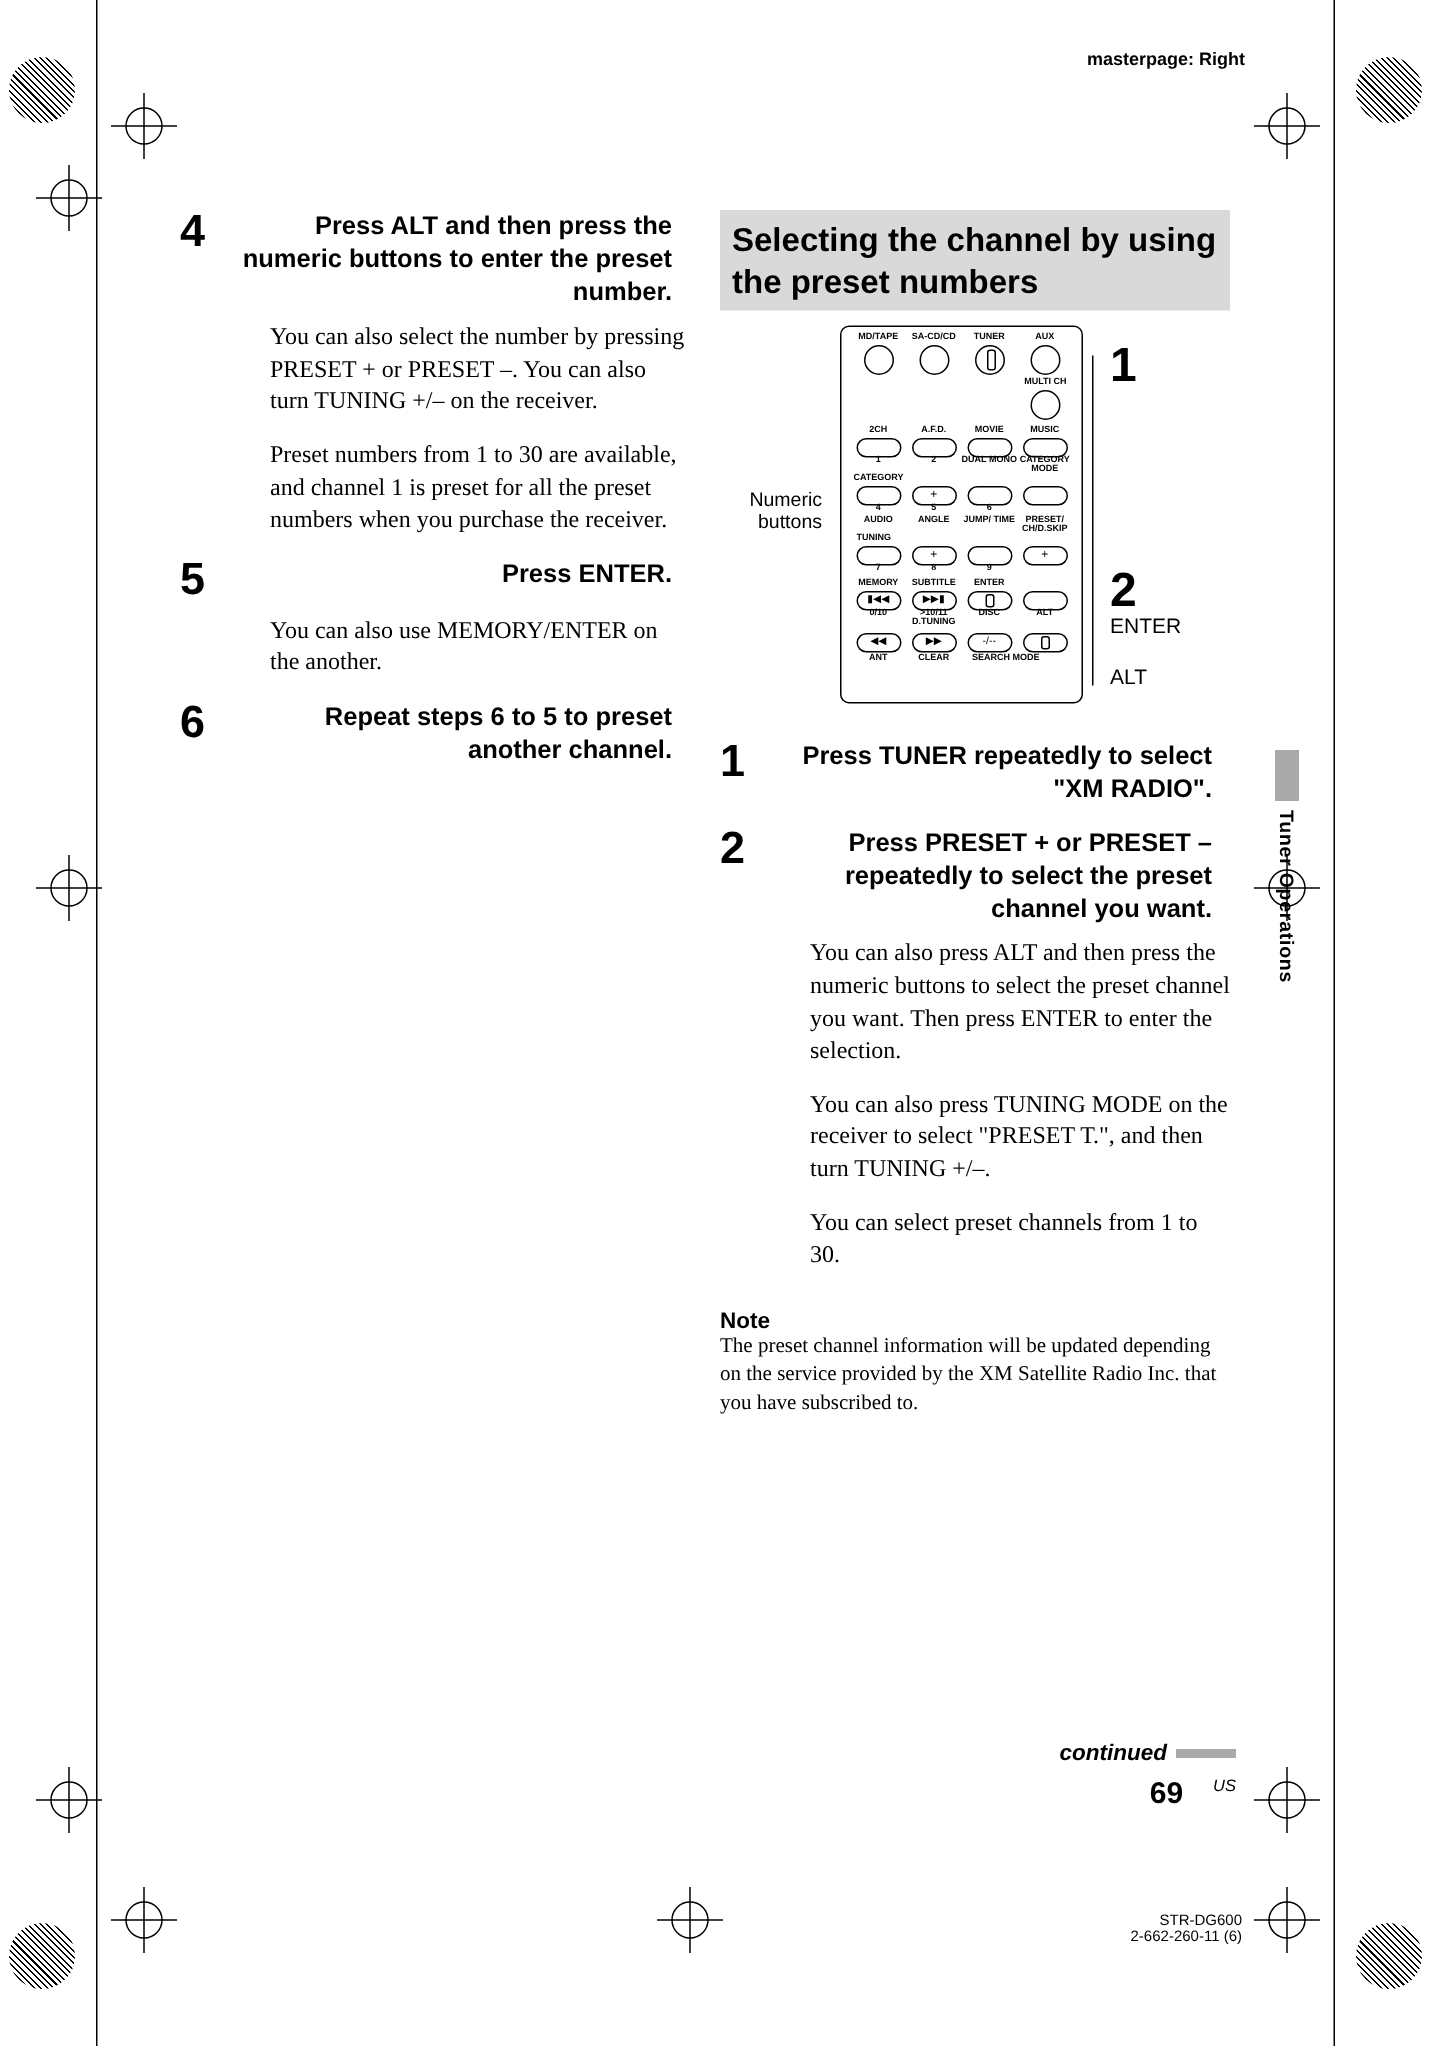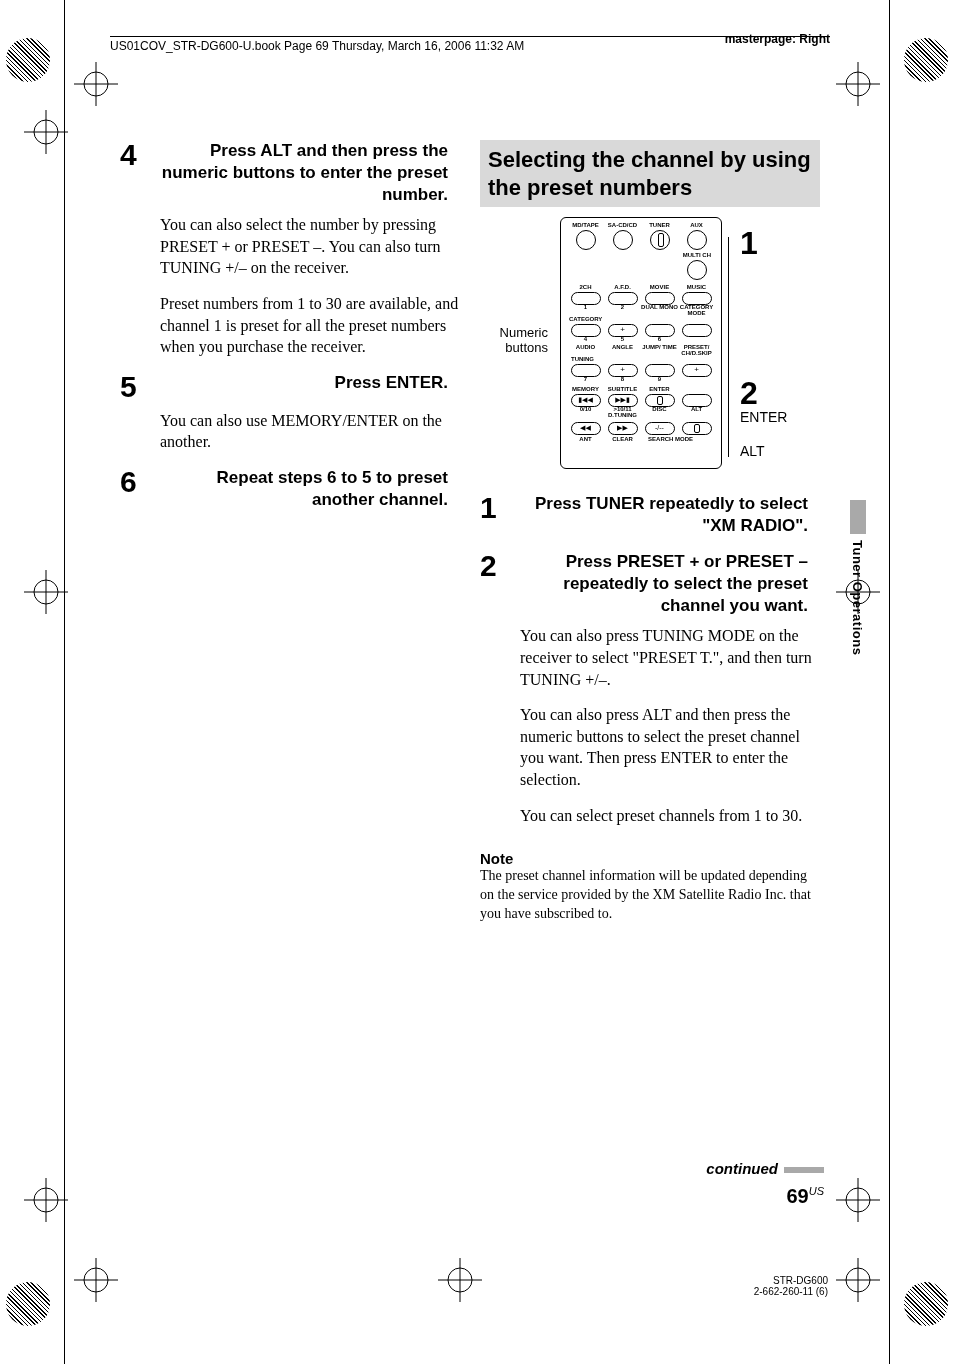--- a/index.html
+++ b/index.html
@@ -12,34 +12,34 @@
     background:repeating-linear-gradient(45deg,#000 0 1px,#fff 1px 3px);}
   .header{position:absolute;left:110px;top:32px;width:720px;font-family:Arial,Helvetica,sans-serif;font-size:12px;line-height:1.25;}
   .header .masterpage{position:absolute;right:0;top:0;}
   .header .line{border-top:1px solid #000;margin-top:4px;padding-top:2px;font-size:12px;}
   .content{position:absolute;left:120px;top:140px;width:700px;}
   .col{float:left;width:340px;}
   .col.right{float:right;}
   .bignum{font-family:Arial,Helvetica,sans-serif;font-weight:bold;font-size:30px;display:inline-block;width:34px;vertical-align:top;line-height:1;}
   .step{margin-bottom:14px;}
   .step-title{font-family:Arial,Helvetica,sans-serif;font-weight:bold;font-size:17px;line-height:1.3;display:inline-block;width:290px;vertical-align:top;text-align:right;}
-  .step-body{margin-left:40px;font-size:16px;line-height:1.35;}
+  .step-body{margin-left:60px;font-size:16px;line-height:1.35;}
   .para{margin:8px 0 14px 0;}
   .section-head{font-family:Arial,Helvetica,sans-serif;font-weight:bold;font-size:22px;background:#d9d9d9;padding:6px 8px;line-height:1.25;margin-bottom:10px;}
   .noteh{font-family:Arial,Helvetica,sans-serif;font-weight:bold;font-size:15px;margin-top:24px;}
   .notep{font-size:14px;line-height:1.35;}
   .sidetab{position:absolute;right:86px;top:500px;width:18px;height:170px;}
   .sidetab .grey{width:16px;height:34px;background:#a9a9a9;margin-bottom:6px;}
   .sidetab .txt{font-family:Arial,Helvetica,sans-serif;font-weight:bold;font-size:13px;
     writing-mode:vertical-rl;text-orientation:mixed;letter-spacing:0.5px;}
   .continued{position:absolute;right:130px;top:1160px;font-family:Arial,Helvetica,sans-serif;
     font-style:italic;font-weight:bold;font-size:15px;}
   .continued::after{content:"";display:inline-block;width:40px;height:6px;background:#a9a9a9;margin-left:6px;vertical-align:middle;}
   .pgnum{position:absolute;right:130px;top:1185px;font-family:Arial,Helvetica,sans-serif;font-weight:bold;font-size:20px;}
-  .pgnum sup{font-weight:normal;font-size:11px;font-style:italic;vertical-align:super;}
+  .pgnum sup{font-weight:normal;font-size:11px;font-style:italic;vertical-align:super;margin-left:20px;}
   .footersn{position:absolute;right:126px;top:1275px;font-family:Arial,Helvetica,sans-serif;font-size:10px;text-align:right;}
   
   .diagram{position:relative;margin:6px 0 16px 0;height:260px;}
   .remote{position:absolute;left:80px;top:0;width:160px;height:250px;border:1px solid #000;border-radius:6px;font-family:Arial,Helvetica,sans-serif;}
   .row{position:absolute;left:6px;right:6px;display:flex;justify-content:space-between;}
   .lbl{font-size:6px;font-weight:bold;text-align:center;}
   .btn{display:inline-block;border:1px solid #000;border-radius:9px;}
   .btn.c{width:18px;height:18px;border-radius:50%;}
   .btn.w{width:28px;height:11px;}
   .callout{position:absolute;font-family:Arial,Helvetica,sans-serif;font-weight:bold;font-size:32px;}
@@ -105,21 +105,20 @@
         <line x1="0" y1="22" x2="44" y2="22" stroke="#000"></line>
       </svg></div>
   <div class="reg" style="right:74px;top:1178px;"><svg viewBox="0 0 44 44">
         <circle cx="22" cy="22" r="12" fill="none" stroke="#000"></circle>
         <line x1="22" y1="0" x2="22" y2="44" stroke="#000"></line>
         <line x1="0" y1="22" x2="44" y2="22" stroke="#000"></line>
       </svg></div>
 
   <div class="header">
     <div class="masterpage"><b>masterpage: Right</b></div>
-    <div class="line">US01COV_STR-DG600-U.book  Page 69  Thursday, March 16, 2006  11:32 AM</div>
   </div>
 
   <div class="content clearfix">
 
     <div class="col">
       <div class="step">
         <span class="bignum">4</span>
         <span class="step-title">Press ALT and then press the numeric buttons to enter the preset number.</span>
         <div class="step-body">
           <div class="para">You can also select the number by pressing PRESET + or PRESET –. You can also turn TUNING +/– on the receiver.</div>
@@ -259,22 +258,22 @@
       </div>
 
       <div class="step">
         <span class="bignum">1</span>
         <span class="step-title" style="width:290px;">Press TUNER repeatedly to select "XM RADIO".</span>
       </div>
       <div class="step">
         <span class="bignum">2</span>
         <span class="step-title" style="width:290px;">Press PRESET + or PRESET – repeatedly to select the preset channel you want.</span>
         <div class="step-body">
+          <div class="para">You can also press ALT and then press the numeric buttons to select the preset channel you want. Then press ENTER to enter the selection.</div>
           <div class="para">You can also press TUNING MODE on the receiver to select "PRESET T.", and then turn TUNING +/–.</div>
-          <div class="para">You can also press ALT and then press the numeric buttons to select the preset channel you want. Then press ENTER to enter the selection.</div>
           <div class="para">You can select preset channels from 1 to 30.</div>
         </div>
       </div>
       <div class="noteh">Note</div>
       <div class="notep">The preset channel information will be updated depending on the service provided by the XM Satellite Radio Inc. that you have subscribed to.</div>
     </div>
   </div>
 
   <div class="sidetab">
     <div class="grey"></div>

